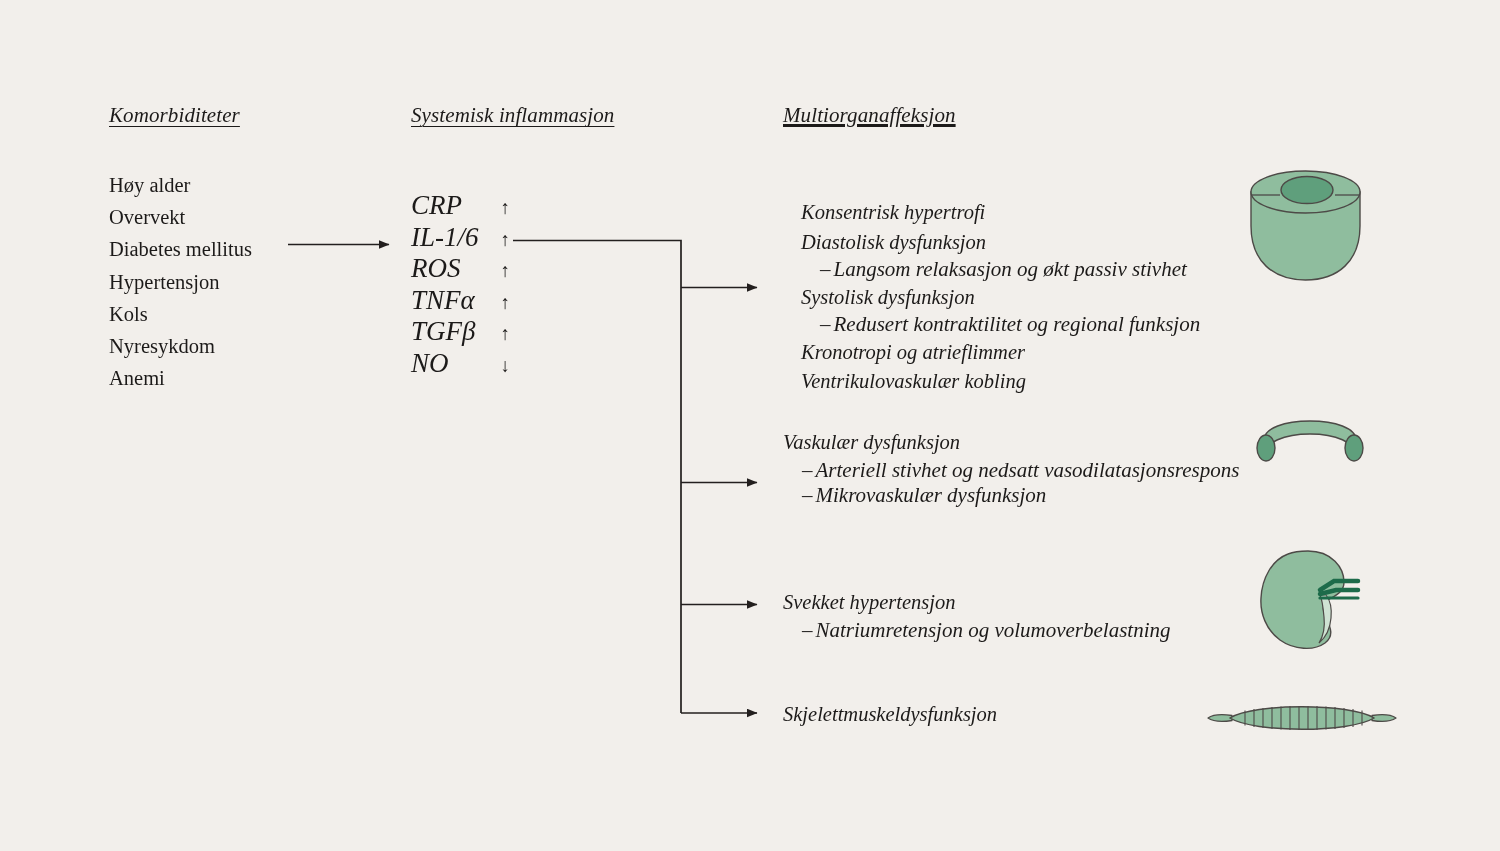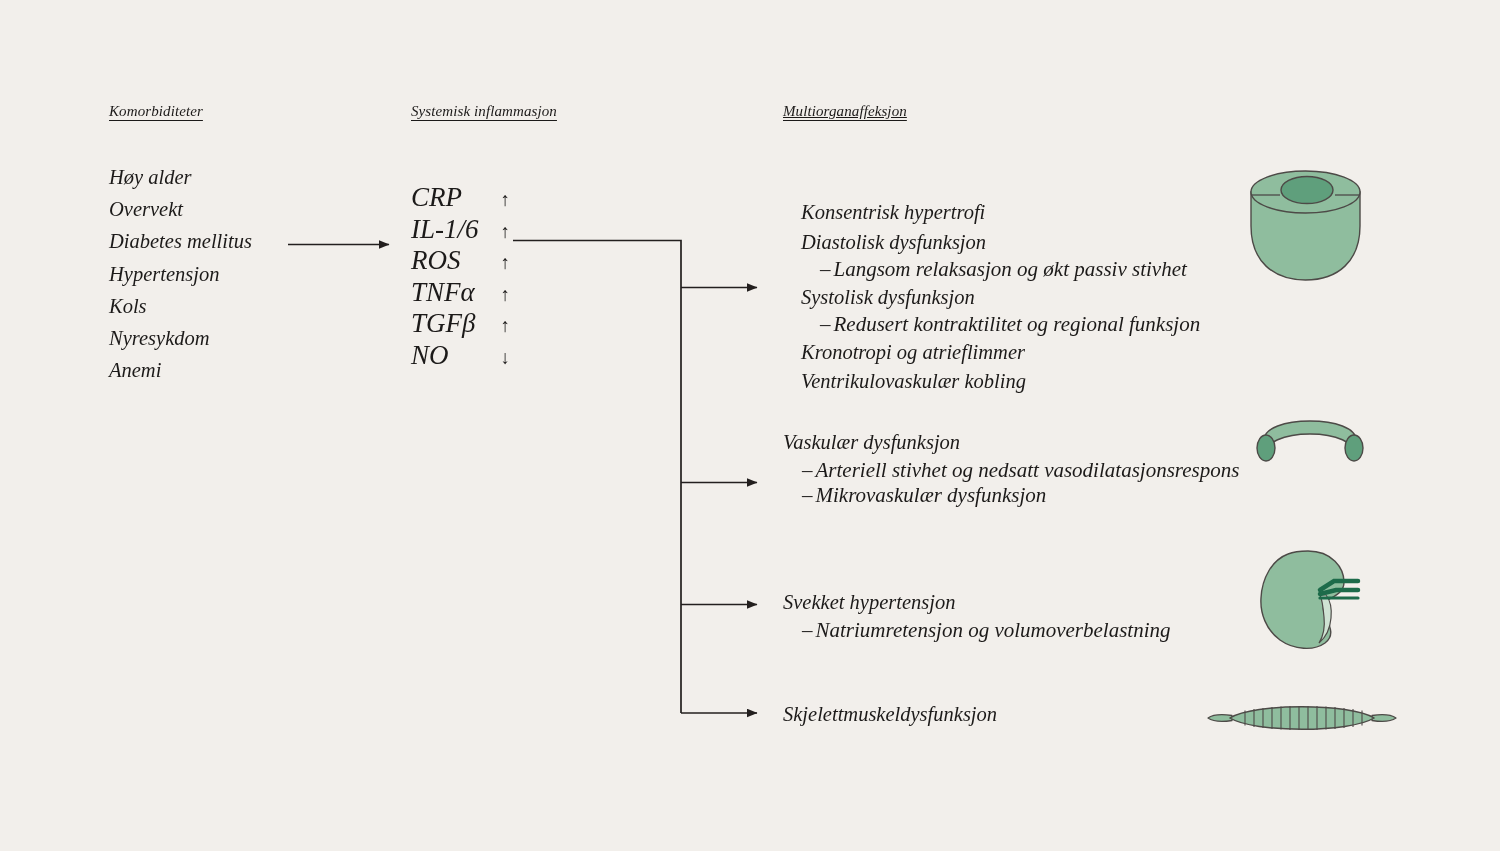--- a/index.html
+++ b/index.html
@@ -10,29 +10,28 @@
     color:#1c1a19;
     overflow:hidden;
     position:relative;
   }
   .stage{position:absolute;left:0;top:0;width:1500px;height:851px;}
 
   
   .col{position:absolute;}
   .col-head{
     font-style:italic;
-    font-size:15px;
+    font-size:21px;
     letter-spacing:.1px;
     text-decoration:underline;
     text-underline-offset:4px;
     text-decoration-thickness:1px;
     white-space:nowrap;
   }
   .list-item{
-    font-style:italic;
     font-size:20.5px;
     white-space:nowrap;
   }
 
   
   #col-comorb{left:109px;top:103px;}
   #col-comorb .rows{margin-top:41px;}
   #col-comorb .list-item{line-height:32.2px;}
 
   

